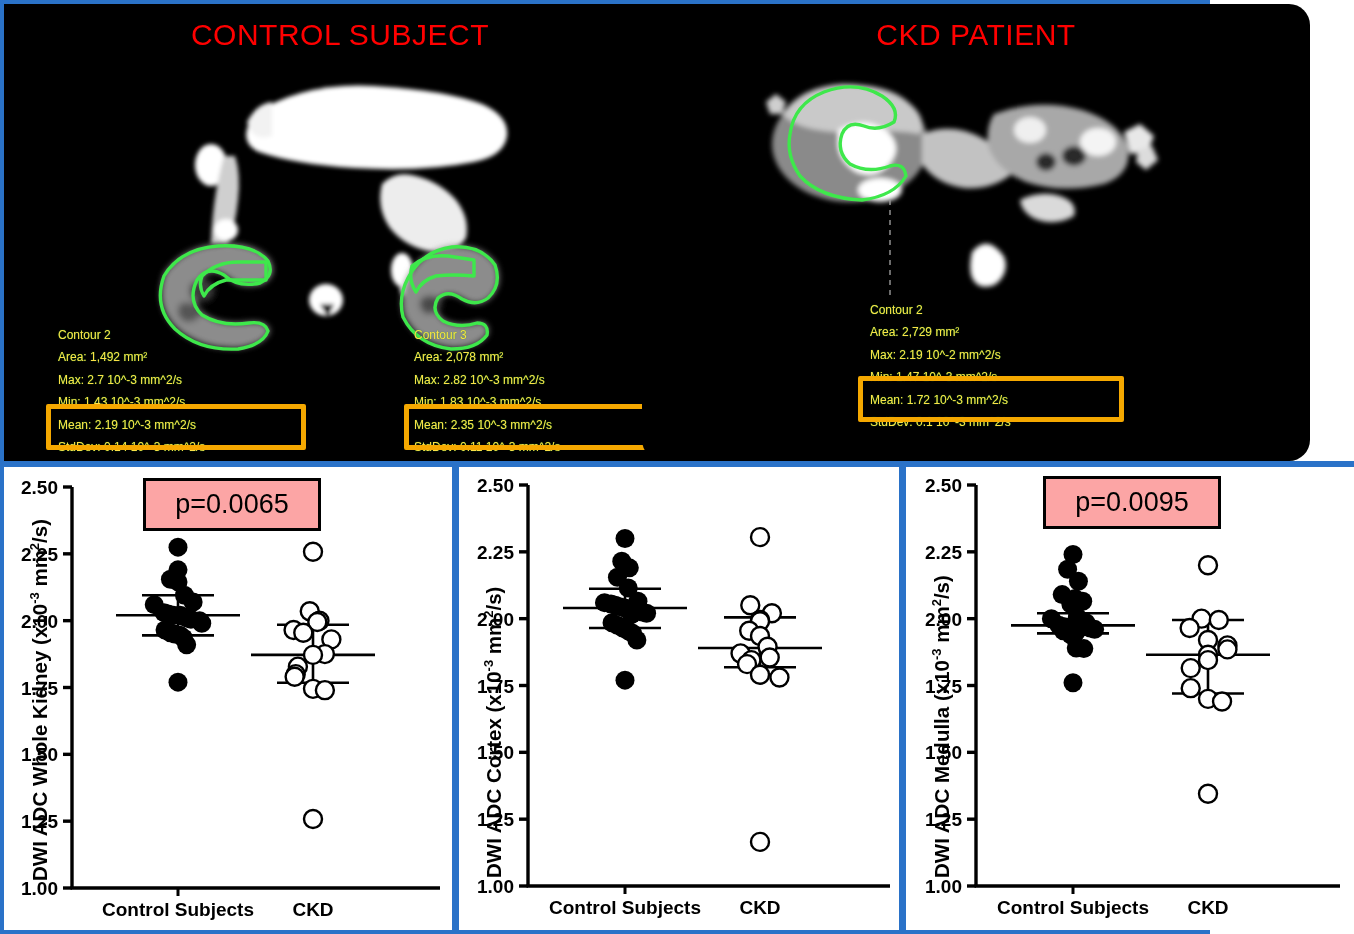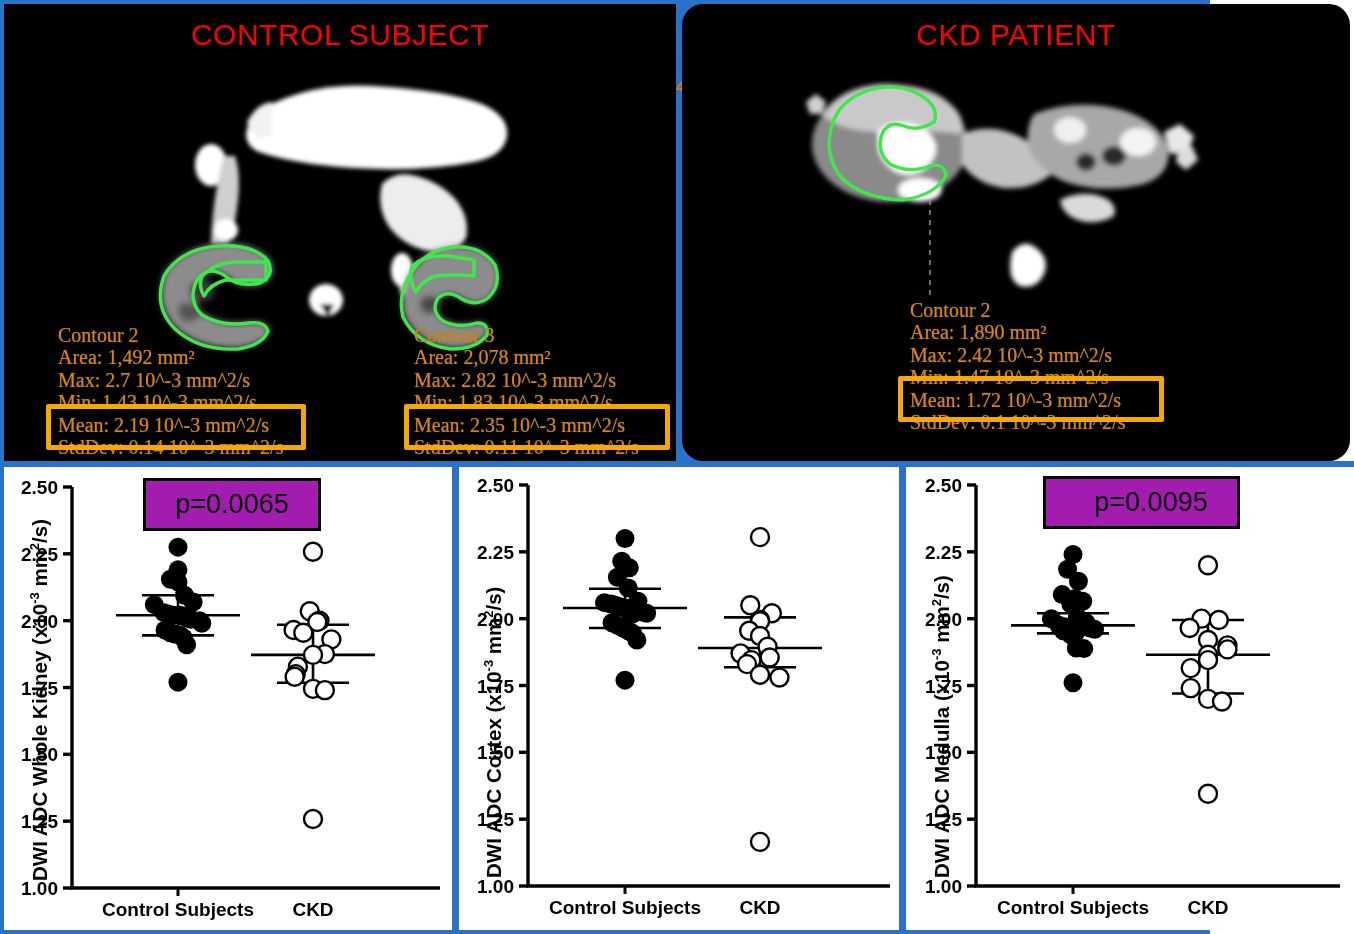--- a/index.html
+++ b/index.html
@@ -4,29 +4,29 @@
 <style>
   html,body{margin:0;padding:0;background:#fff;}
   body{width:1354px;height:934px;font-family:"Liberation Sans",sans-serif;overflow:hidden;}
   #root{position:relative;width:1210px;height:934px;background:#2a72c8;}
 
   
   .mri-panel{position:absolute;background:#000;overflow:hidden;}
   .mri-title{position:absolute;width:100%;text-align:center;color:#ff0000;
              font-size:30px;font-weight:400;letter-spacing:.5px;
              font-family:"Liberation Sans",sans-serif;}
-  .mri-stats{position:absolute;color:#f97316;font-size:20px;line-height:22.4px;
-             font-family:Liberation Serif, serif;white-space:nowrap;font-weight:500;}
+  .mri-stats{position:absolute;color:#fde047;font-size:12px;line-height:22.4px;
+             font-family:Liberation Sans, sans-serif;white-space:nowrap;font-weight:500;}
   .mri-stats div{text-shadow:0 0 1px #1aa52a;}
   .hl-box{position:absolute;border:5px solid #f5a800;border-radius:2px;}
   .orange-mark{position:absolute;color:#e8761a;font-size:15px;font-weight:700;}
 
   
   .chart-panel{position:absolute;background:#fff;overflow:hidden;}
-  .pbox{position:absolute;border:3px solid #000;background:#a21caf;
+  .pbox{position:absolute;border:3px solid #000;background:#fca5a5;
         font-size:27px;font-family:"Liberation Sans",sans-serif;color:#000;
         display:flex;align-items:center;justify-content:center;}
   .ylab{position:absolute;transform-origin:0 0;transform:rotate(-90deg);
         font-size:20.5px;font-weight:bold;color:#000;white-space:nowrap;
         font-family:"Liberation Sans",sans-serif;}
   .ylab sup{font-size:13px;vertical-align:super;}
   .divider-v{position:absolute;background:#2a72c8;}
   .divider-h{position:absolute;background:#2a72c8;}
 </style>
 </head>
@@ -110,21 +110,21 @@
       <div>Max: 2.82 10^-3 mm^2/s</div>
       <div>Min: 1.83 10^-3 mm^2/s</div>
       <div>Mean: 2.35 10^-3 mm^2/s</div>
       <div>StdDev: 0.11 10^-3 mm^2/s</div>
     </div>
     <div class="hl-box" style="left:400px;top:400px;width:256px;height:36px;"></div>
   </div>
 
   <div class="orange-mark" style="left:676px;top:78px;">4</div>
 
-  <div class="mri-panel" style="left:682px;top:4px;width:668px;height:457px;border-radius:21px;">
+  <div class="mri-panel" style="left:642px;top:4px;width:668px;height:457px;border-radius:21px;">
 
     <div class="mri-title" style="top:14px;left:0;">CKD PATIENT</div>
 
     <svg width="668" height="457" style="position:absolute;left:0;top:0;">
       <defs>
           <filter id="sm3">
             <feGaussianBlur stdDeviation="2.6"></feGaussianBlur>
           </filter>
         </defs>
       <g filter="url(#sm3)">
@@ -158,22 +158,22 @@
 
       <path d="M148 130 Q152 100 182 88 Q214 76 240 92 Q258 104 252 118
                Q236 128 222 122 Q206 116 200 130 Q194 148 208 160 Q226 170 248 162
                Q262 158 264 172 Q252 192 220 196 Q178 194 158 172 Q144 152 148 130 Z" fill="none" stroke="#3ee84b" stroke-width="3.4" stroke-linejoin="round"></path>
 
       <line x1="248" y1="196" x2="248" y2="296" stroke="#9a9a9a" stroke-width="1.4" stroke-dasharray="5,5"></line>
     </svg>
 
     <div class="mri-stats" style="left:228px;top:295px;">
       <div>Contour 2</div>
-      <div>Area: 1,890 mm²</div>
-      <div>Max: 2.42 10^-3 mm^2/s</div>
+      <div>Area: 2,729 mm²</div>
+      <div>Max: 2.19 10^-2 mm^2/s</div>
       <div>Min: 1.47 10^-3 mm^2/s</div>
       <div>Mean: 1.72 10^-3 mm^2/s</div>
       <div>StdDev: 0.1 10^-3 mm^2/s</div>
     </div>
     <div class="hl-box" style="left:216px;top:372px;width:256px;height:36px;"></div>
   </div>
 
   <div class="divider-h" style="left:0;top:461px;width:1354px;height:6px;"></div>
 
   <div class="chart-panel" style="left:4px;top:467px;width:448px;height:463px;"></div>
@@ -380,21 +380,21 @@
         <circle cx="1208" cy="660.1033333333334" r="9" fill="#fff" stroke="#000" stroke-width="2.4"></circle>
         <circle cx="1190.72" cy="668.1233333333333" r="9" fill="#fff" stroke="#000" stroke-width="2.4"></circle>
         <circle cx="1190.72" cy="688.1733333333333" r="9" fill="#fff" stroke="#000" stroke-width="2.4"></circle>
         <circle cx="1208" cy="698.8666666666667" r="9" fill="#fff" stroke="#000" stroke-width="2.4"></circle>
         <circle cx="1222.04" cy="701.54" r="9" fill="#fff" stroke="#000" stroke-width="2.4"></circle>
         <circle cx="1208" cy="793.77" r="9" fill="#fff" stroke="#000" stroke-width="2.4"></circle>
       </g>
     </svg>
 
   <div class="pbox" style="left:143px;top:478px;width:172px;height:47px;">p=0.0065</div>
-  <div class="pbox" style="left:1043px;top:476px;width:172px;height:47px;padding-left:19px;">p=0.0095</div>
+  <div class="pbox" style="left:1043px;top:476px;width:172px;height:47px;">p=0.0095</div>
 
   <div class="ylab" style="left:27px;top:881px;">
     DWI ADC Whole Kidney (x10<sup>-3</sup> mm<sup>2</sup>/s)
   </div>
   <div class="ylab" style="left:481px;top:878px;">
     DWI ADC Cortex (x10<sup>-3</sup> mm<sup>2</sup>/s)
   </div>
   <div class="ylab" style="left:929px;top:878px;">
     DWI ADC Medulla (x10<sup>-3</sup> mm<sup>2</sup>/s)
   </div>

